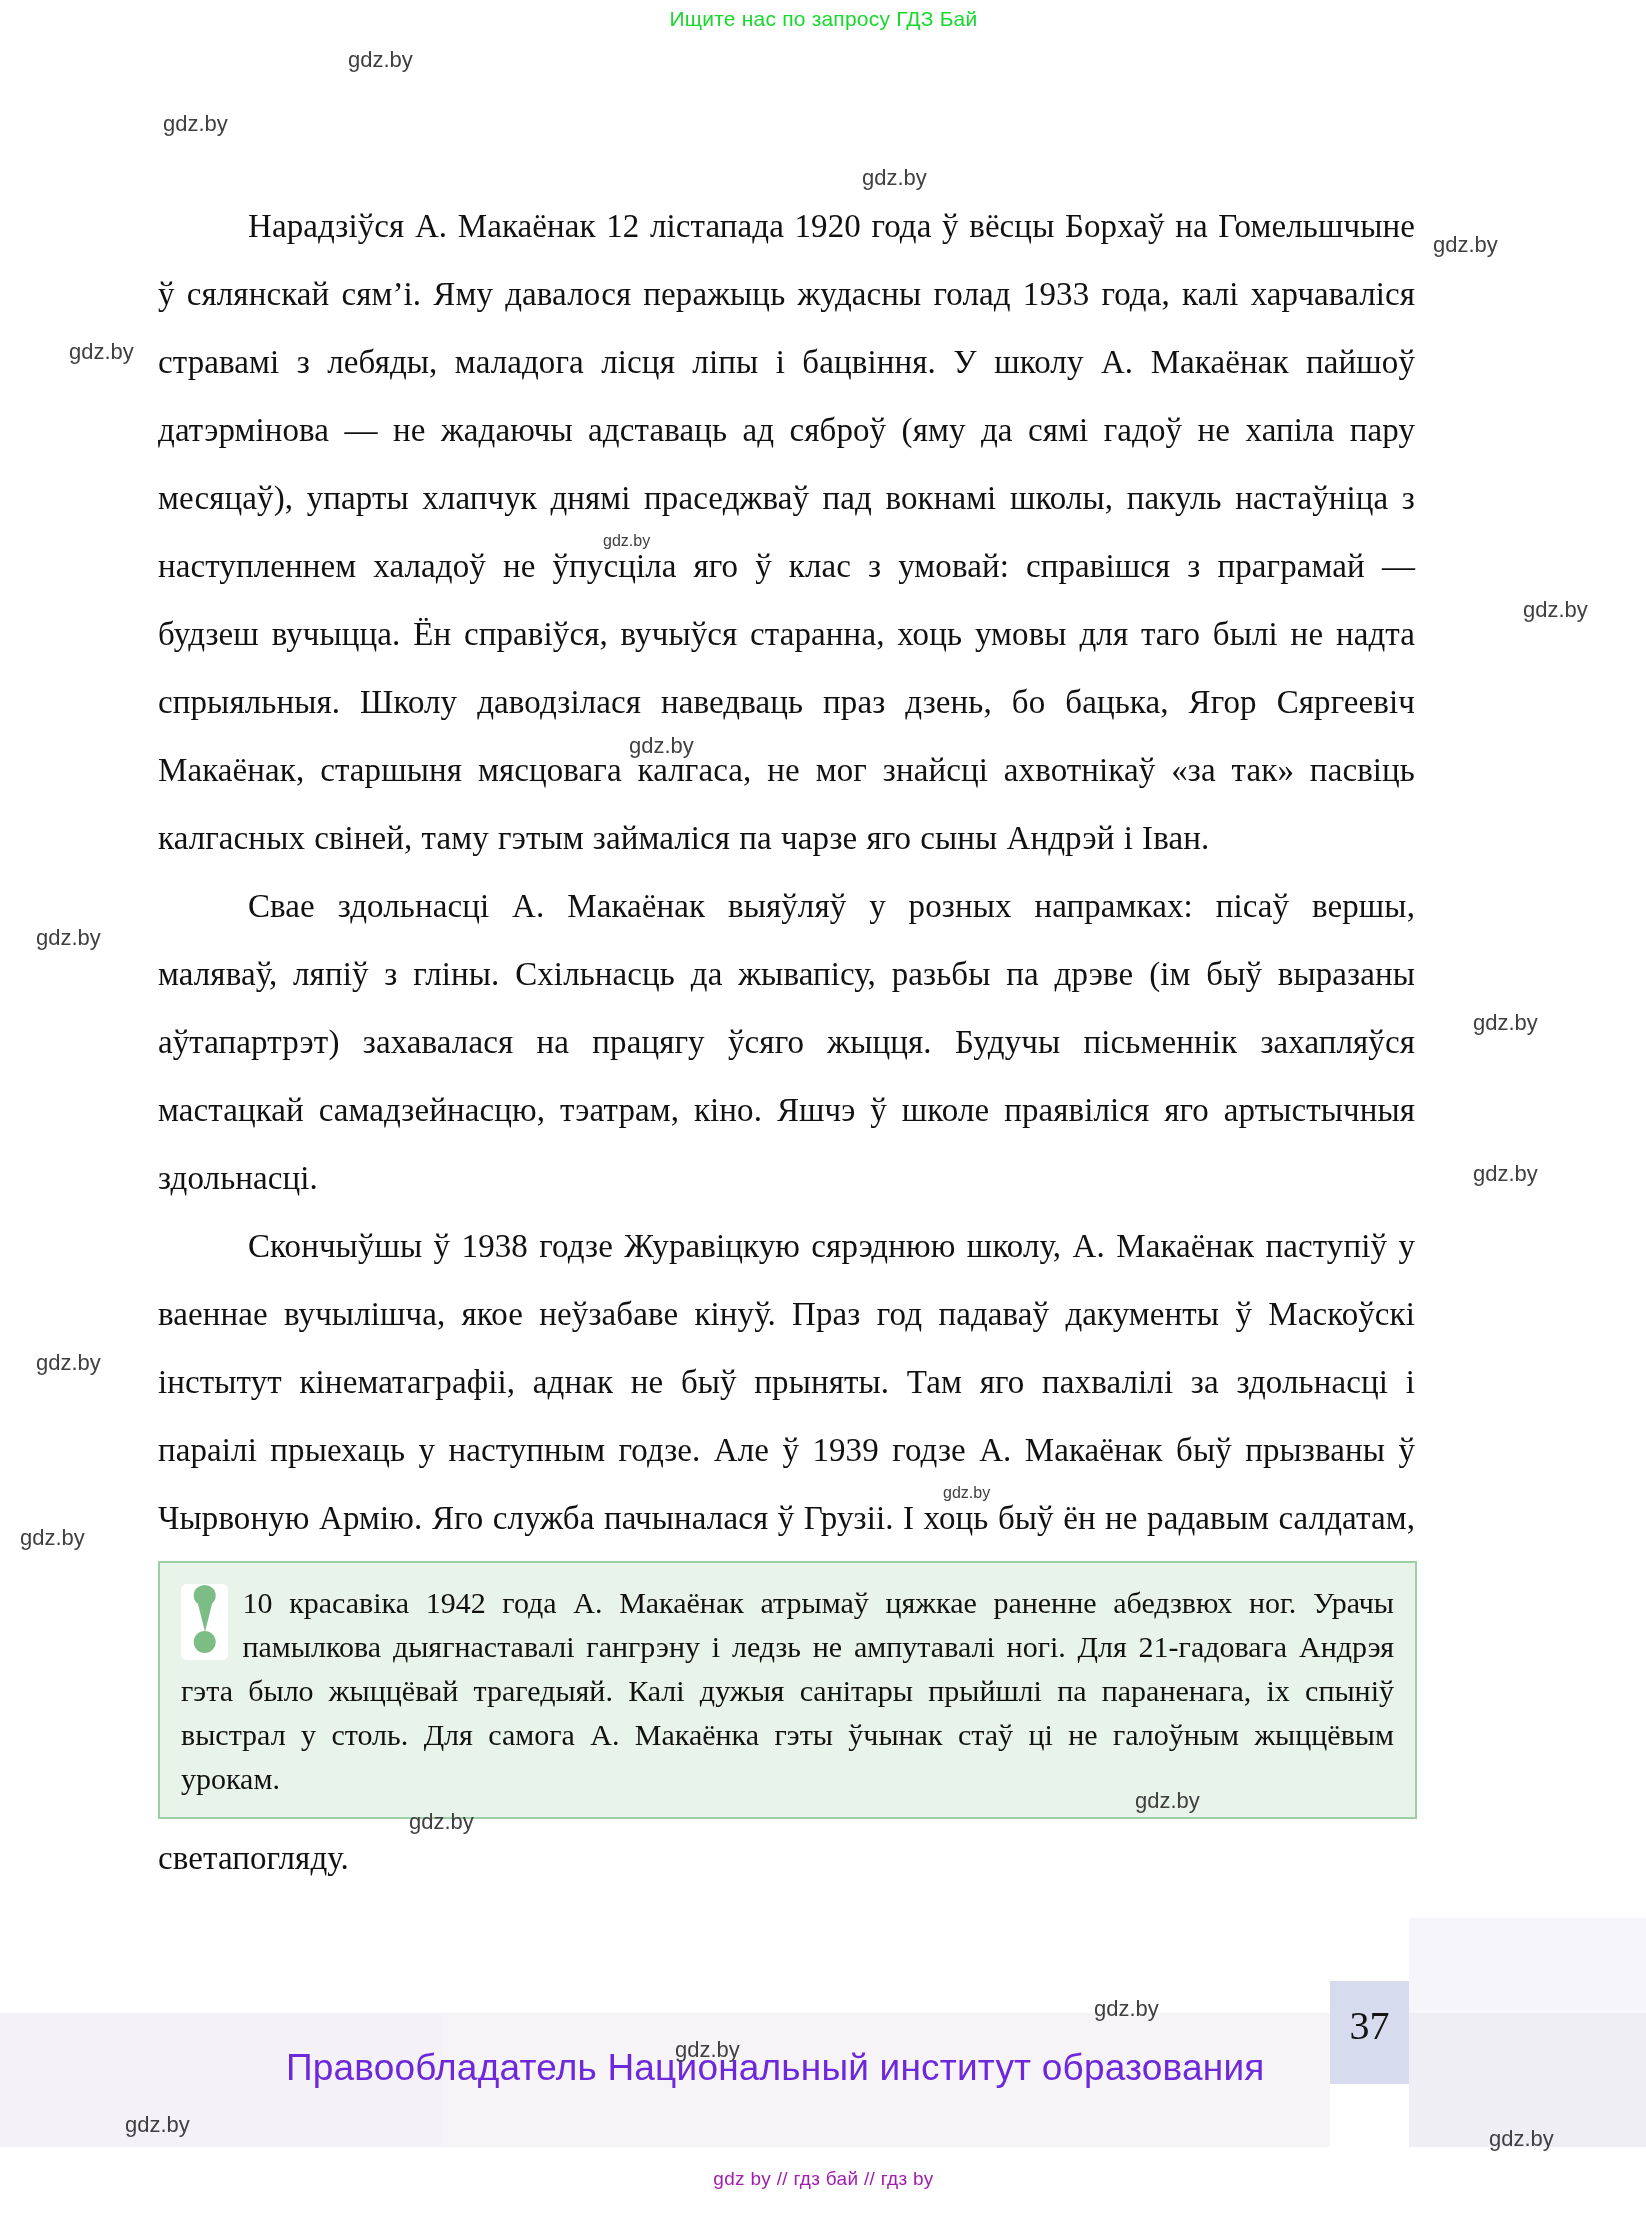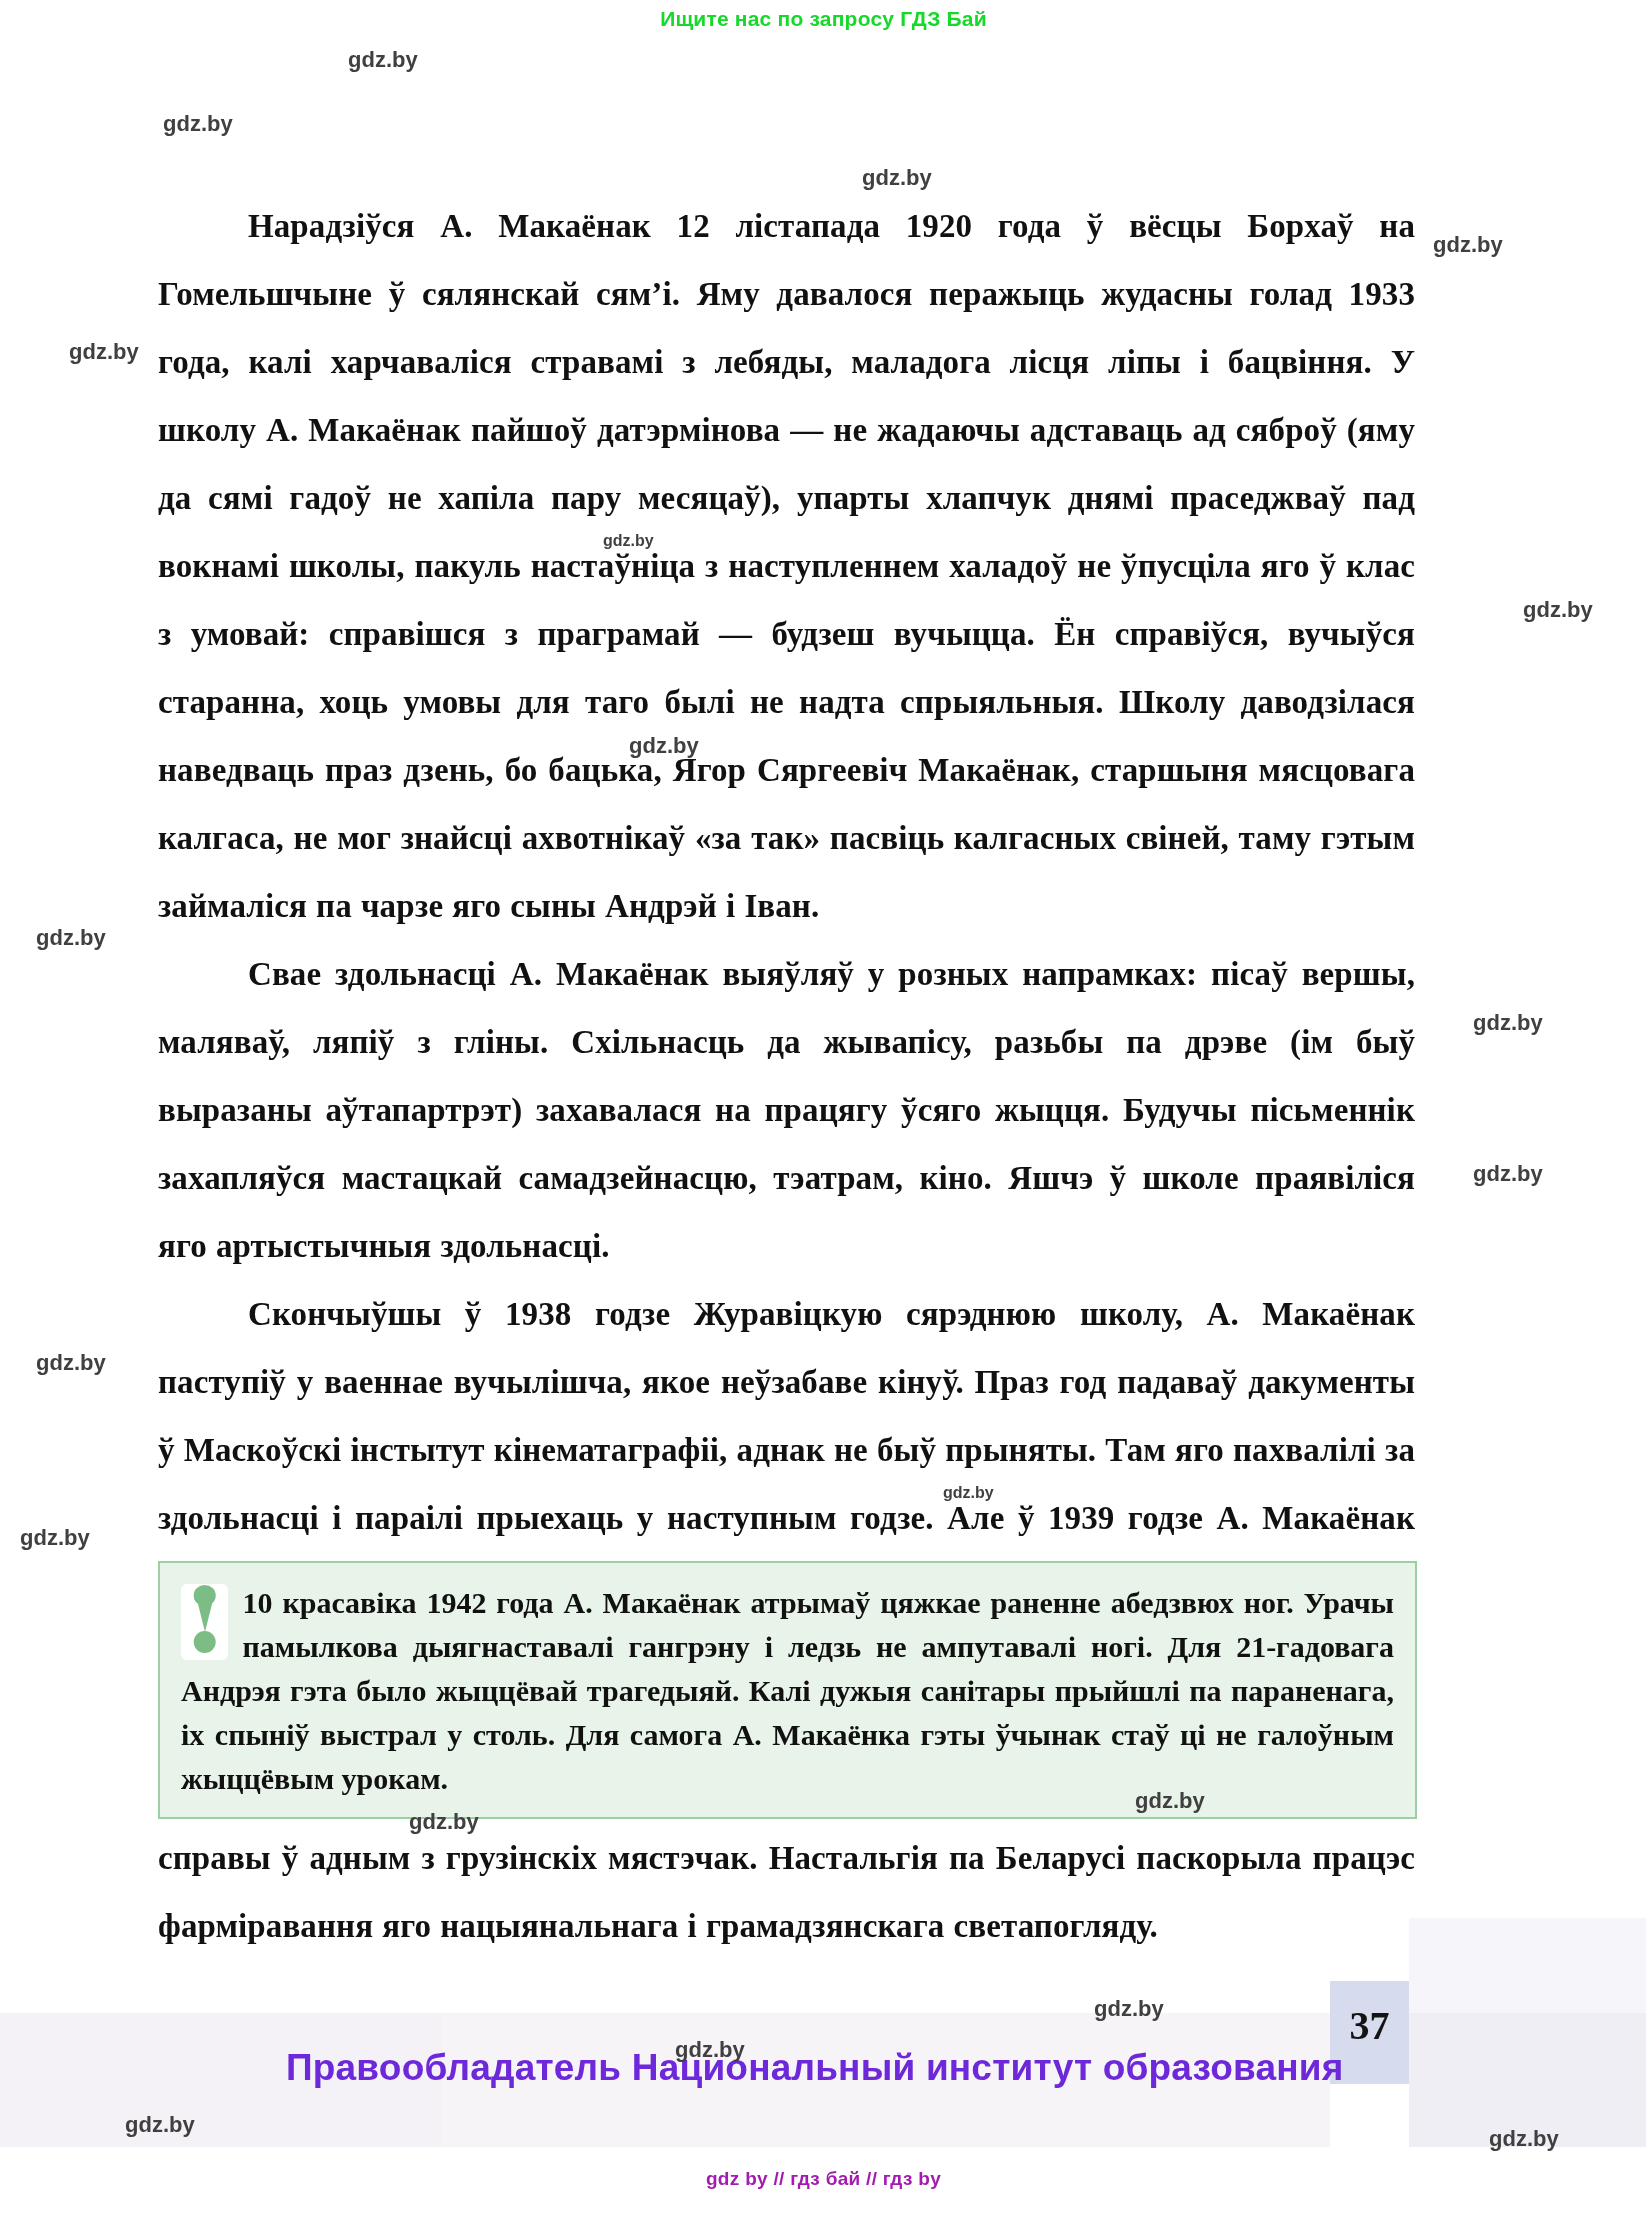--- a/index.html
+++ b/index.html
@@ -9,21 +9,20 @@
   }
   body {
     font-family: "Liberation Serif", serif;
   }
   .page {
     position: relative;
     width: 1647px;
     height: 2216px;
     background: #ffffff;
     overflow: hidden;
-    font-weight: bold;
   }
 
   
   .promo-bar {
     position: absolute;
     top: 0;
     left: 0;
     width: 1647px;
     height: 37px;
     display: flex;

